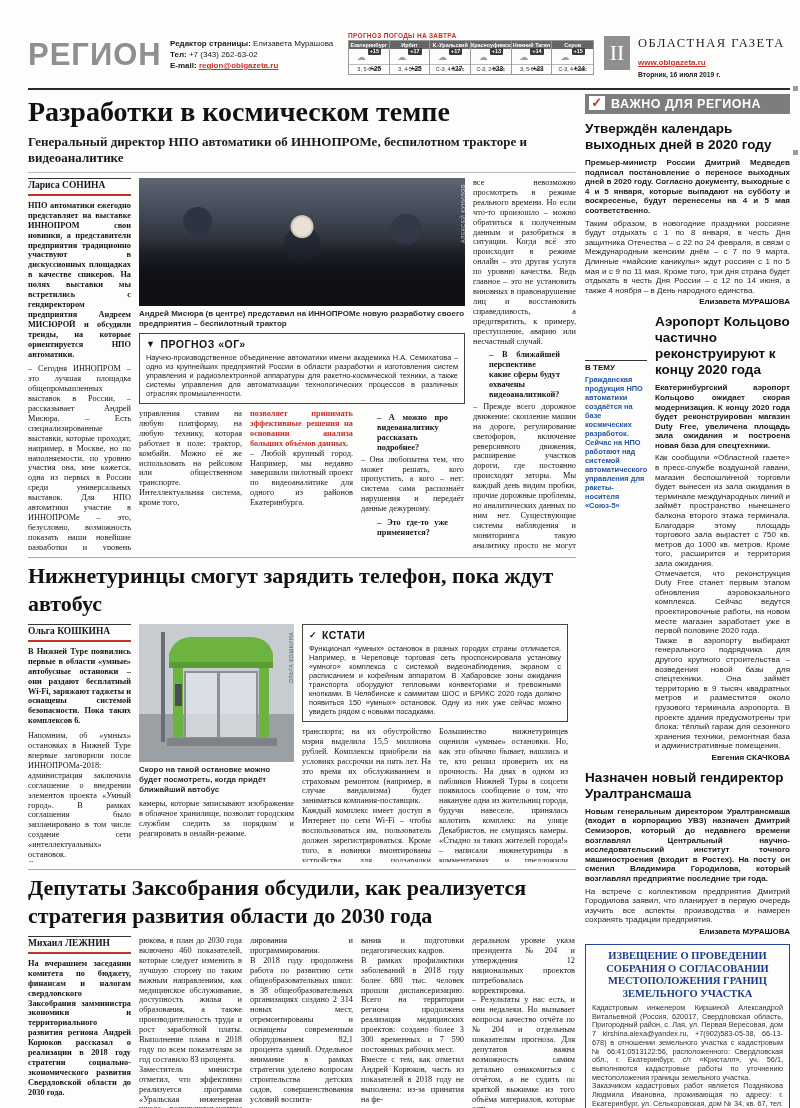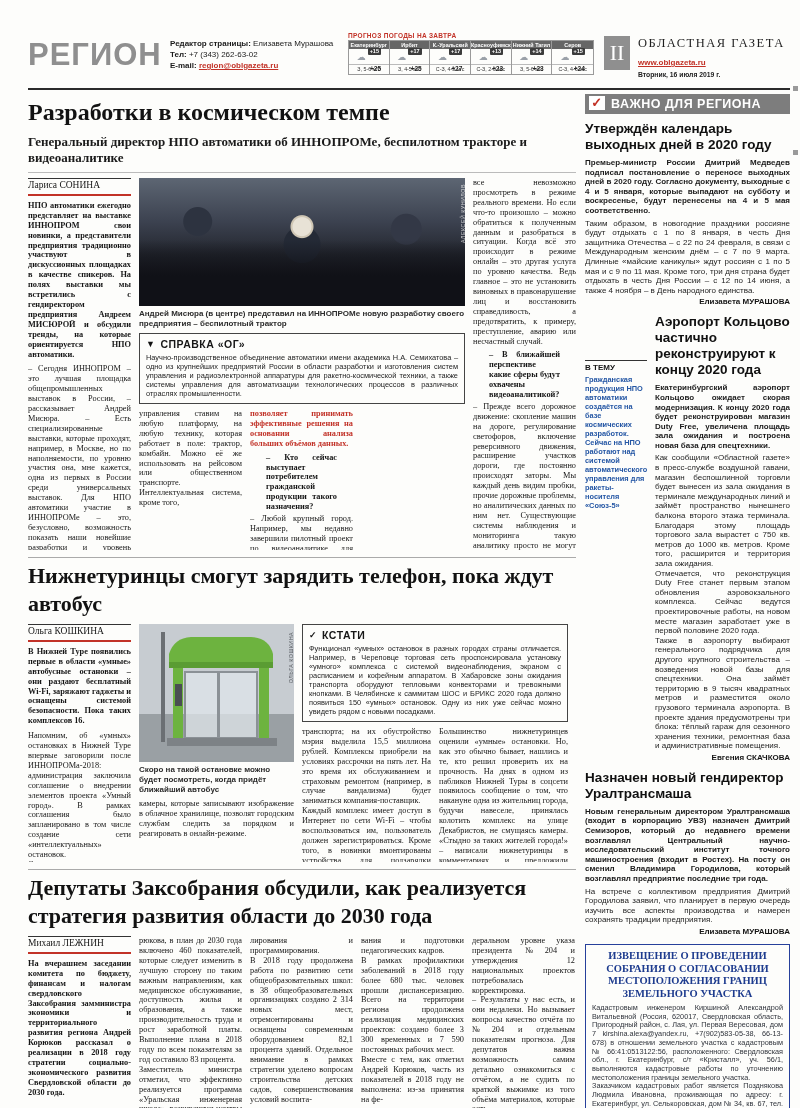--- a/index.html
+++ b/index.html
@@ -33,26 +33,26 @@
   .mast-txt { font-family:"Liberation Serif",serif; }
   .mast-name { font-size:12.5px; letter-spacing:1.5px; color:#1e1e1e; white-space:nowrap;}
   .mast-site a{ font-family:"Liberation Sans",sans-serif; font-size:8px; font-weight:bold; color:#c23227; text-decoration:underline; cursor:pointer;}
   .mast-date { font-family:"Liberation Sans",sans-serif; font-size:6.8px; font-weight:bold; color:#222; margin-top:2px;}
   .hrule { border-top:2px solid #2b2b2b; margin-top:4px; }
   
   .bodygrid { display:flex; gap:9px; margin-top:4px;}
   .leftzone { width:548px; }
   .rail { width:205px; font-family:"Liberation Sans",sans-serif; }
   
-  .h1 { font-size:24px; line-height:36px; font-weight:600; color:#121212; }
+  .h1 { font-size:28px; line-height:36px; font-weight:600; color:#121212; }
   .h1sub { font-size:13px; font-weight:bold; line-height:16px; margin-top:4px; color:#1b1b1b;}
   .thinrule { border-top:1px solid #bbb; margin:6px 0 5px;}
   .cols { display:flex; gap:8px; }
   .col { width:103px; font-size:8.3px; line-height:9.9px; text-align:justify; overflow:hidden;}
-  .byline { font-size:9.5px; font-weight:normal; border-top:1px solid #333; border-bottom:2px solid #c23227; padding:2px 0 3px; margin-bottom:5px; font-family:"Liberation Serif",serif;}
+  .byline { font-size:9.5px; font-weight:bold; border-top:1px solid #333; border-bottom:2px solid #c23227; padding:2px 0 3px; margin-bottom:5px; font-family:"Liberation Serif",serif;}
   .lead { font-weight:bold; margin-bottom:5px;}
   .coltext { white-space:pre-line; }
   .qa { font-weight:bold; margin:4px 16px 2px;}
   .redtxt { color:#c2342a; font-weight:bold; }
   .main-h { height:372px; }
   .midzone { width:326px; display:flex; flex-direction:column;}
   .photo1 { position:relative; height:128px; background:
       radial-gradient(circle at 50% 38%, #e8e2d6 0 9px, #cfc6b4 10px 11px, transparent 12px),
       radial-gradient(circle at 18% 34%, #2d3340 0 14px, transparent 15px),
       radial-gradient(circle at 50% 52%, #242a36 0 18px, transparent 19px),
@@ -193,51 +193,55 @@
 Наше предприятие – зна-</div>
           </div>
           <div class="midzone">
             <div class="photo1">
               <div class="pcredit">АЛЕКСЕЙ КУНИЛОВ</div>
             </div>
             <div class="cap">Андрей Мисюра (в центре) представил на ИННОПРОМе новую разработку своего предприятия – беспилотный трактор</div>
             <div class="infobox">
               <div class="infobox-h">
                   <span class="tri">▼</span>
-                  <span>СПРАВКА «ОГ»</span>
+                  <span>ПРОГНОЗ «ОГ»</span>
                 </div>
               <div class="infobox-t">Научно-производственное объединение автоматики имени академика Н.А. Семихатова – одно из крупнейших предприятий России в области разработки и изготовления систем управления и радиоэлектронной аппаратуры для ракетно-космической техники, а также системы управления для автоматизации технологических процессов в различных отраслях промышленности.</div>
             </div>
             <div class="undercols">
               <div class="ucol">
                 <div class="coltext">управления ставим на любую платформу, на любую технику, которая работает в поле: трактор, комбайн. Можно её же использовать на рейсовом или общественном транспорте. Интеллектуальная система, кроме того,</div>
               </div>
               <div class="ucol">
                 <div class="redtxt">позволяет принимать эффективные решения на основании анализа больших объёмов данных.</div>
-                <div class="qa">– Кто сейчас выступает потребителем гражданской продукции такого назначения?</div>
                 <div class="coltext">– Любой крупный город. Например, мы недавно завершили пилотный проект по видеоаналитике для одного из районов Екатеринбурга.</div>
+              </div>
+              <div class="ucol">
+                <div class="qa">– А можно про видеоаналитику рассказать подробнее?</div>
+                <div class="coltext">– Она любопытна тем, что может решать, кого пропустить, а кого – нет: система сама распознаёт нарушения и передаёт данные дежурному.</div>
+                <div class="qa">– Это где-то уже применяется?</div>
               </div>
             </div>
           </div>
           <div class="col">
             <div class="coltext">все невозможно просмотреть в режиме реального времени. Но если что-то произошло – можно обратиться к полученным данным и разобраться в ситуации. Когда всё это происходит в режиме онлайн – это другая услуга по уровню качества. Ведь главное – это не установить виновных в правонарушение лиц и восстановить справедливость, а предотвратить, к примеру, преступление, аварию или несчастный случай.</div>
             <div class="qa">– В ближайшей перспективе какие сферы будут охвачены видеоаналитикой?</div>
             <div class="coltext">– Прежде всего дорожное движение: скопление машин на дороге, регулирование светофоров, включение реверсивного движения, расширение участков дороги, где постоянно происходят заторы. Мы каждый день видим пробки, прочие дорожные проблемы, но аналитических данных по ним нет. Существующие системы наблюдения и мониторинга такую аналитику просто не могут сделать.
 Также видеоаналитику можно использовать в сфере ЖКХ и общественной безопасности.</div>
           </div>
         </div>
       </article>
 
       <article>
         <div class="secrule"></div>
         <h2 class="h2">Нижнетуринцы смогут зарядить телефон, пока ждут автобус</h2>
         <div class="cols bus-h">
           <div class="col">
             <div class="byline">Ольга КОШКИНА</div>
-            <div class="lead coltext">В Нижней Туре появились первые в области «умные» автобусные остановки – они раздают бесплатный Wi-Fi, заряжают гаджеты и оснащены системой безопасности. Пока таких комплексов 16.</div>
+            <div class="lead coltext">В Нижней Туре появились первые в области «умные» автобусные остановки – они раздают бесплатный Wi-Fi, заряжают гаджеты и оснащены системой безопасности. Пока таких комплексов 6.</div>
             <div class="coltext">Напомним, об «умных» остановках в Нижней Туре впервые заговорили после ИННОПРОМа-2018: администрация заключила соглашение о внедрении элементов проекта «Умный город». В рамках соглашения было запланировано в том числе создание сети «интеллектуальных» остановок.
 Сначала в муниципалитете хотели ставить комплексы только на новых маршрутах, но в планах – обновить все остановки, которые подходят под современный городской стандарт.</div>
           </div>
           <div class="photo-col" style="width:155px;">
             <div class="busphoto">
               <svg width="155" height="138" viewBox="0 0 155 138">
                 <rect x="0" y="0" width="155" height="90" fill="#c7ccd1"></rect>
                 <rect x="0" y="90" width="155" height="48" fill="#9aa0a4"></rect>
                 <rect x="22" y="8" width="4" height="110" fill="#6b6f73"></rect>
                 <path d="M30 30 q5 -16 22 -17 l60 0 q18 1 22 17 l0 10 -104 0 z" fill="#6db33f"></path>

